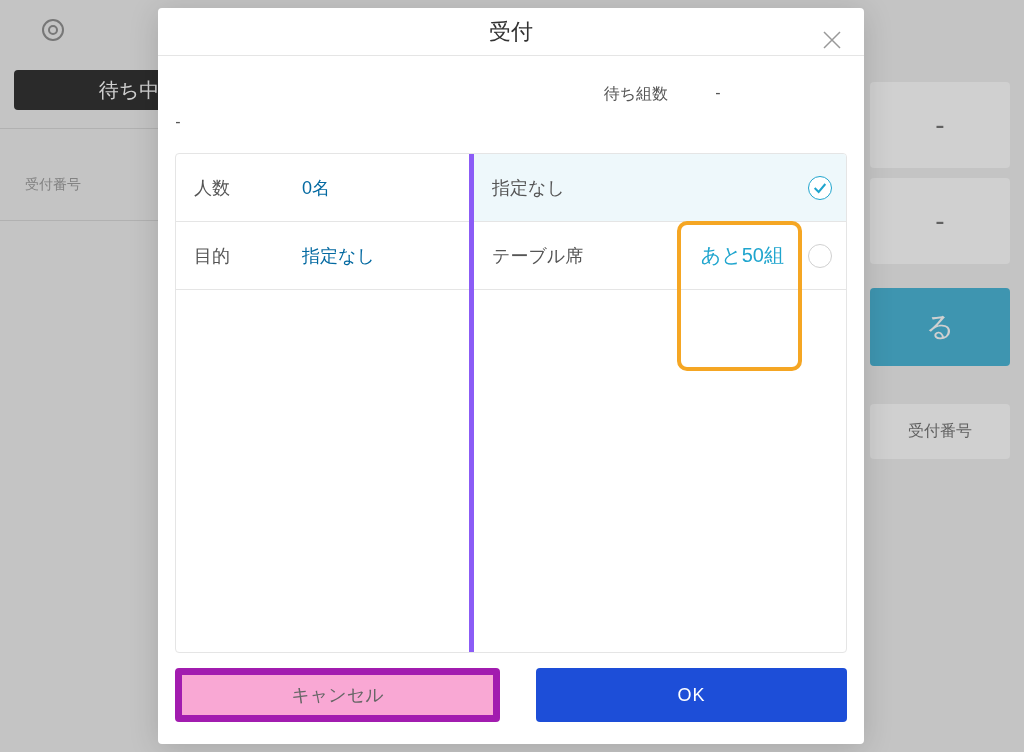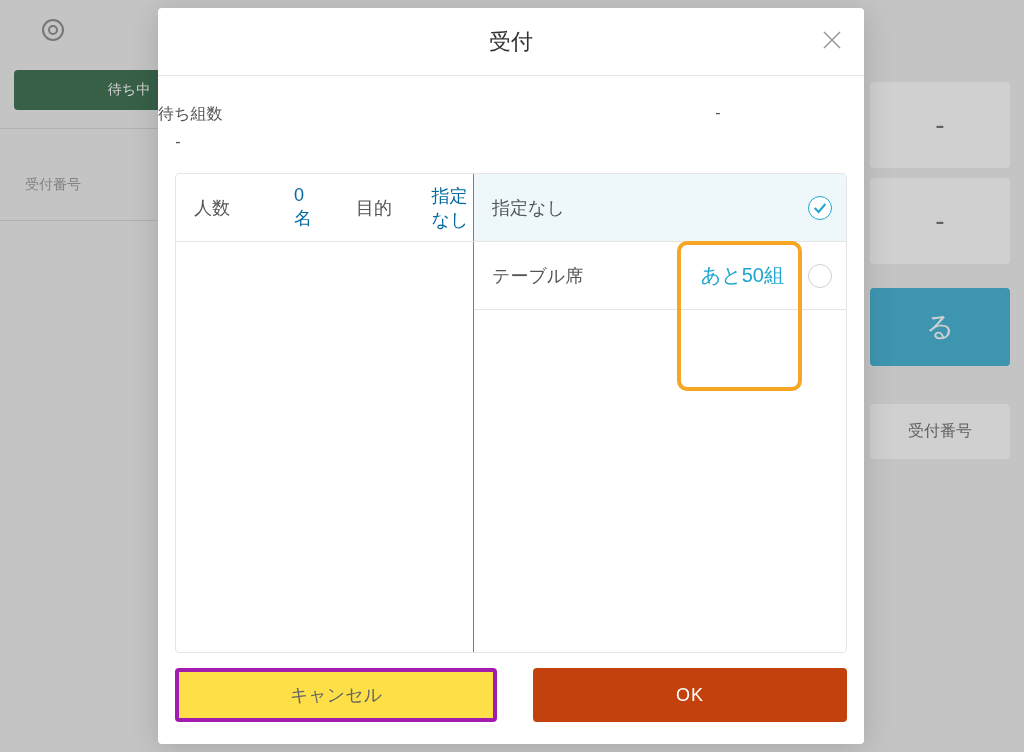--- a/index.html
+++ b/index.html
@@ -3,63 +3,63 @@
 <meta charset="utf-8">
 <style>
   html,body{margin:0;padding:0;width:1024px;height:752px;font-family:"Hiragino Kaku Gothic Pro","Yu Gothic","Meiryo",sans-serif;background:#EDEDED;overflow:hidden;color:#333}
   *{box-sizing:border-box}
 
   
   .bg{position:absolute;inset:0;filter:brightness(1)}
   .bg-top-bar{height:60px;display:flex;align-items:center;padding-left:42px}
   .gear{width:22px;height:22px;border:2px solid #777;border-radius:50%;position:relative;display:flex;align-items:center;justify-content:center}
   .gear::after{content:"";width:6px;height:6px;border:2px solid #777;border-radius:50%}
-  .bg-status-btn{position:absolute;top:70px;left:14px;width:230px;height:40px;background:#14532d;border-radius:4px;color:#fff;display:flex;align-items:center;justify-content:center;font-size:14px}
+  .bg-status-btn{position:absolute;top:70px;left:14px;width:230px;height:40px;background:#000000;border-radius:4px;color:#fff;display:flex;align-items:center;justify-content:center;font-size:20px}
   .bg-divider1{position:absolute;top:128px;left:0;width:260px;height:1px;background:#D0D0D0}
   .bg-side-label{position:absolute;top:176px;left:25px;font-size:14px;color:#888}
   .bg-divider2{position:absolute;top:220px;left:0;width:260px;height:1px;background:#D0D0D0}
   .bg-right-card1{position:absolute;top:82px;right:14px;width:140px;height:86px;background:#fff;border-radius:4px;display:flex;align-items:center;justify-content:center;font-size:28px;color:#555}
   .bg-right-card2{position:absolute;top:178px;right:14px;width:140px;height:86px;background:#fff;border-radius:4px;display:flex;align-items:center;justify-content:center;font-size:28px;color:#555}
   .bg-big-btn{position:absolute;top:288px;right:14px;width:140px;height:78px;background:#1FA5CE;border-radius:4px;color:#fff;display:flex;align-items:center;justify-content:center;font-size:28px}
   .bg-right-card3{position:absolute;top:404px;right:14px;width:140px;height:55px;background:#fff;border-radius:4px;display:flex;align-items:center;justify-content:center;font-size:16px;color:#555}
   .bg-overlay{position:absolute;inset:0;background:rgba(120,120,120,.35)}
 
   
   .modal{position:absolute;left:158px;top:8px;width:706px;height:736px;background:#fff;border-radius:4px;box-shadow:0 4px 30px rgba(0,0,0,.15);display:flex;flex-direction:column}
-  .modal-header{height:68px;border-bottom:1px solid #E5E5E5;display:flex;align-items:center;justify-content:center;position:relative}
+  .modal-header{height:48px;border-bottom:1px solid #E5E5E5;display:flex;align-items:center;justify-content:center;position:relative}
   .modal-title{font-size:22px;font-weight:500;color:#333}
   .close-btn{position:absolute;right:20px;top:20px;width:24px;height:24px;cursor:pointer}
   .close-btn svg{stroke:#999;stroke-width:1.5}
 
   .stats{padding:24px 0 18px 0;font-size:16px;color:#555}
   .stat-row{display:flex;justify-content:flex-start;padding:4px 0}
-  .stat-row .label{width:540px;padding-right:30px}
+  .stat-row .label{width:540px;text-align:right;padding-right:30px}
   .stat-row .value{width:40px;text-align:center;color:#555}
 
   .panel{margin:0 17px;border:1px solid #E5E5E5;border-radius:4px;flex:1;display:flex;overflow:hidden;margin-bottom:15px}
-  .left-col{width:298px;border-right:1px solid #8b5cf6;display:flex;flex-direction:row}
+  .left-col{width:298px;border-right:5px solid #8b5cf6;display:flex;flex-direction:column}
   .left-row{height:68px;border-bottom:1px solid #E5E5E5;display:flex;align-items:center;padding:0 18px 0 18px;cursor:pointer}
   .left-row .field{width:108px;font-size:18px;color:#555}
   .left-row .val{font-size:18px;color:#0369a1}
 
   .right-col{flex:1;display:flex;flex-direction:column;position:relative}
   .opt{height:68px;border-bottom:1px solid #E5E5E5;display:flex;align-items:center;padding:0 18px 0 18px;cursor:pointer;position:relative;font-size:18px;color:#555}
   .opt.selected{background:#EEF8FB}
   .opt .opt-label{flex:0 0 auto}
   .opt .remaining{margin-left:auto;margin-right:44px;font-size:20px;color:#1FA5CE}
   .opt .radio{position:absolute;right:14px;top:50%;transform:translateY(-50%);width:24px;height:24px;border:1.5px solid #D0D0D0;border-radius:50%;background:#fff;display:flex;align-items:center;justify-content:center}
   .opt.selected .radio{border-color:#1FA5CE}
   .opt.selected .radio svg{stroke:#1FA5CE}
 
   .highlight-box{position:absolute;pointer-events:none;border:4px solid #F5A623;border-radius:10px;left:203px;top:67px;width:125px;height:150px}
 
   .footer{padding:0 17px 22px;display:flex;gap:36px}
   .btn{flex:1;height:54px;border-radius:4px;font-size:18px;display:flex;align-items:center;justify-content:center;cursor:pointer}
-  .btn-cancel{border:4px solid #a21caf;background:#fde047;color:#666}
-  .btn-ok{background:#c2410c;color:#fff;border:none;letter-spacing:1px}
+  .btn-cancel{border:7px solid #a21caf;background:#f9a8d4;color:#666}
+  .btn-ok{background:#1d4ed8;color:#fff;border:none;letter-spacing:1px}
 </style>
 </head>
 <body>
 
 <div class="bg">
   <div class="bg-top-bar">
     <div class="gear"></div>
   </div>
   <div class="bg-status-btn">待ち中</div>
   <div class="bg-divider1"></div>

